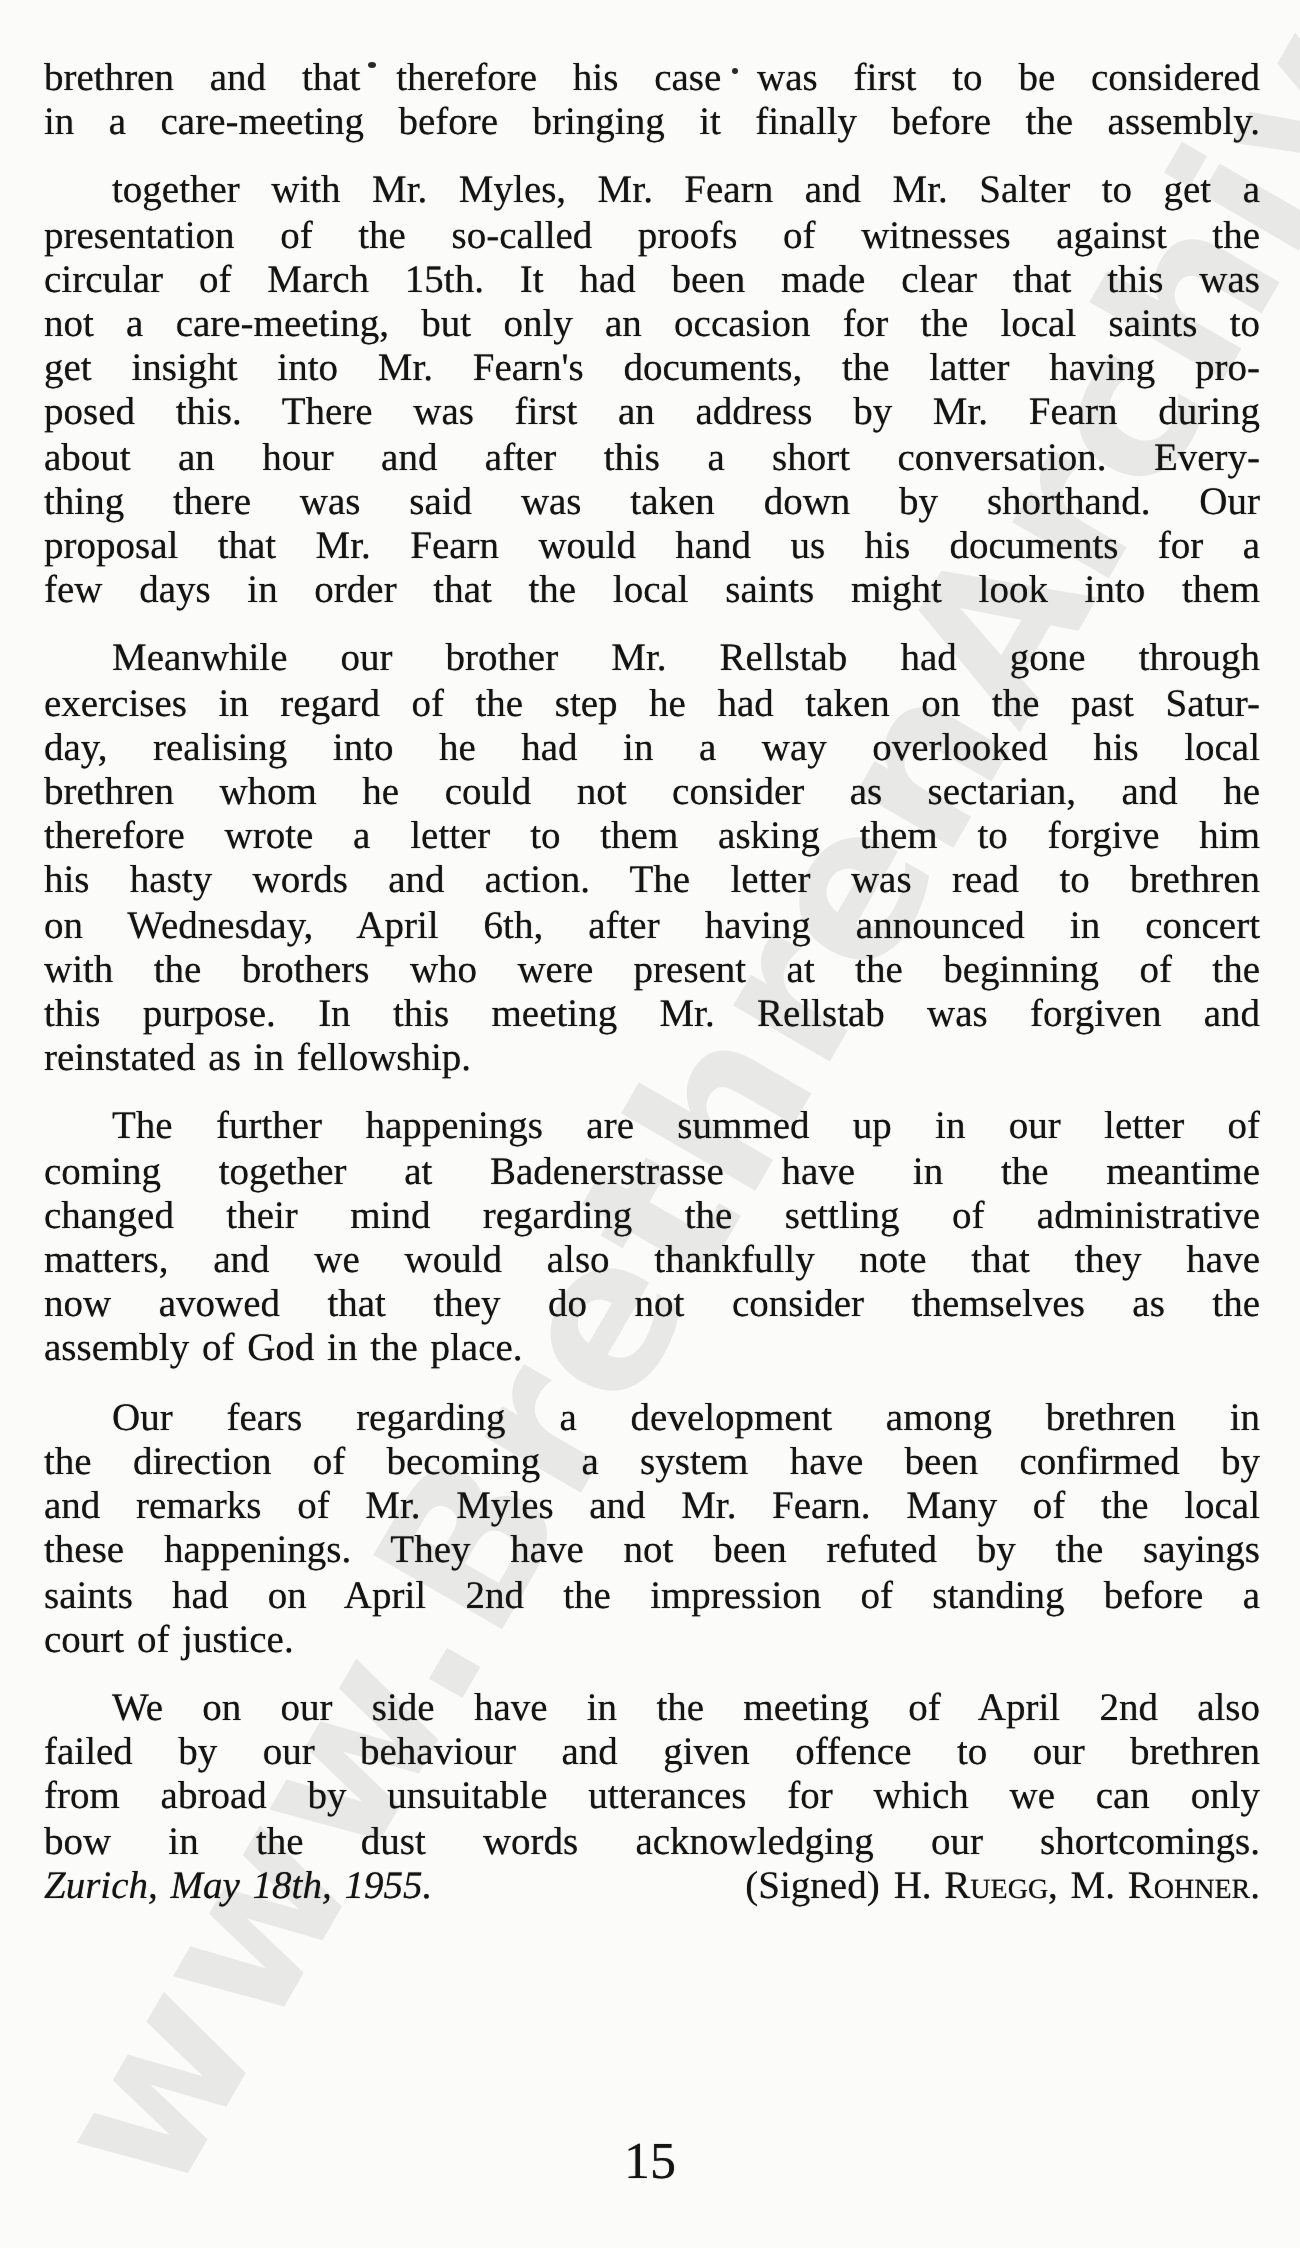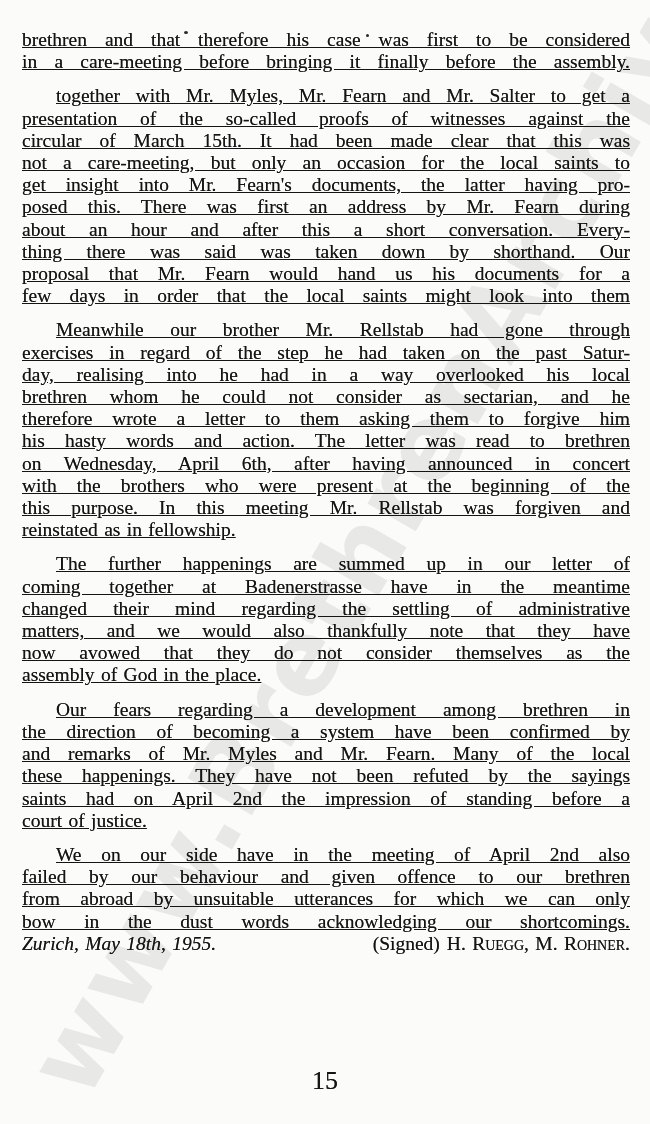--- a/index.html
+++ b/index.html
@@ -34,21 +34,21 @@
   }
   .content {
     position: absolute;
     left: 22px; right: 20px; top: 29px;
     z-index: 1;
     font-size: 19.5px;
     line-height: 22.2px;
     word-spacing: 1.5px;
     text-shadow: 0 0 0.5px rgba(0,0,0,0.65);
   }
-  .para { margin: 0 0 12px 0; text-decoration: underline; }
+  .para { margin: 0 0 12px 0; }
   #paras .para:last-child { margin-bottom: 0; }
   .para .line {
     text-align: justify;
     text-align-last: justify;
   }
   .para .line.last {
     text-align-last: left;
   }
   .para.indent .line:first-child { text-indent: 34px; }
   .sig-line {

